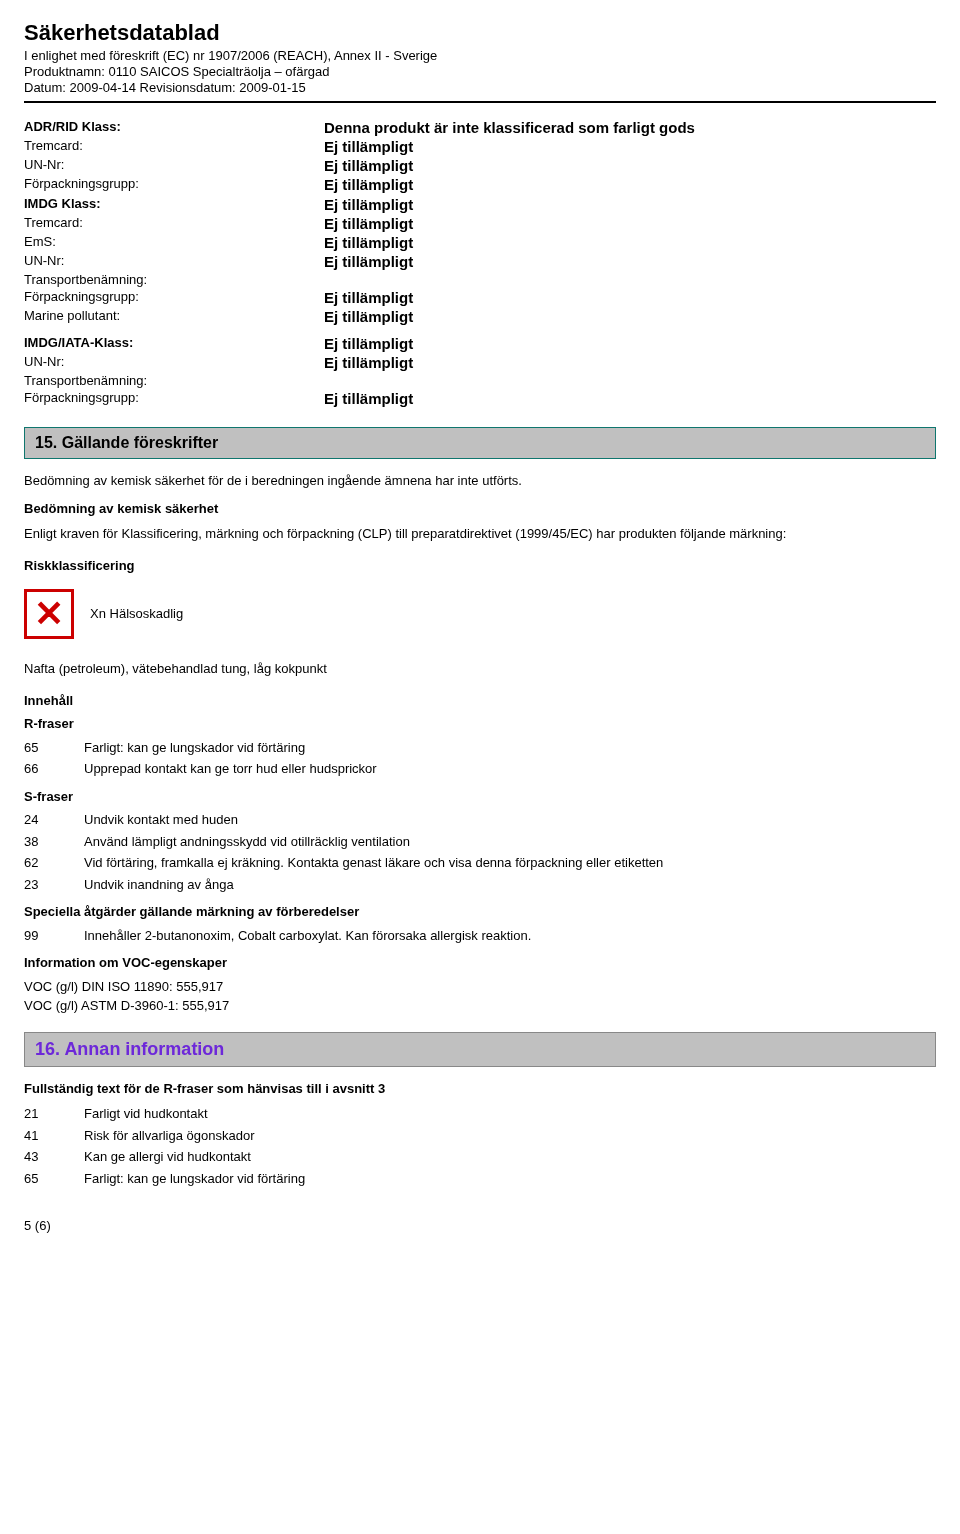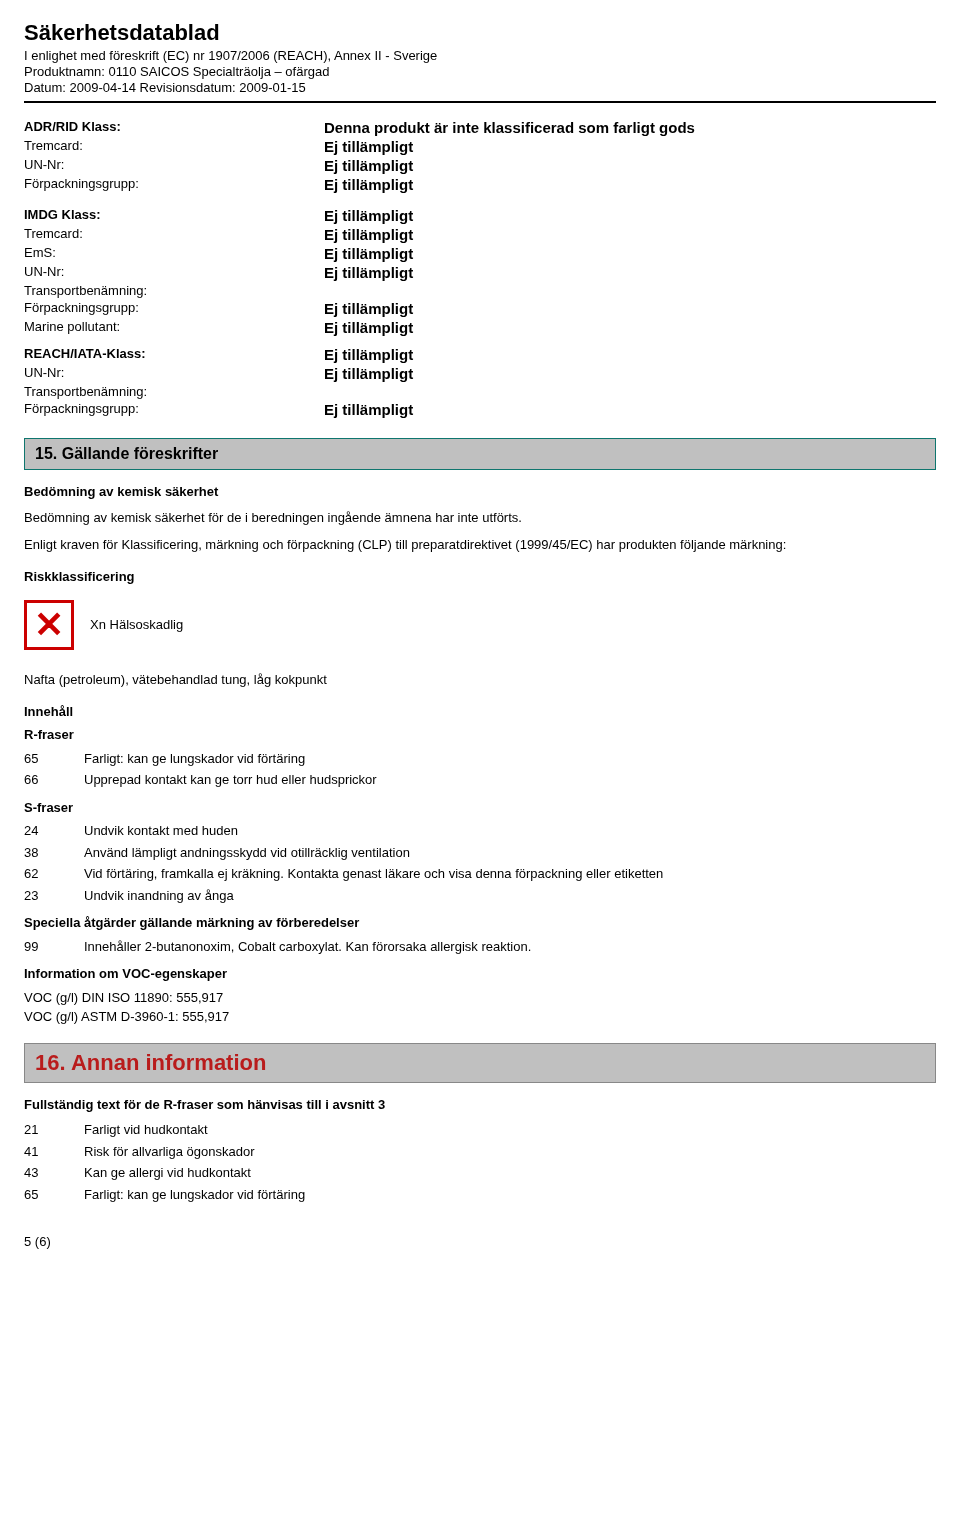--- a/index.html
+++ b/index.html
@@ -112,23 +112,23 @@
     }
 
     .section-16-header {
       background-color: #c0c0c0;
       border: 1px solid #888;
       padding: 6px 10px;
       margin-bottom: 12px;
       margin-top: 16px;
     }
     .section-16-title {
-      font-size: 22px;
-      font-weight: bold;
-      color: #b91c1c;
+      font-size: 18px;
+      font-weight: bold;
+      color: #6d28d9;
     }
   </style>
 </head>
 <body>
 
 <div class="header-section">
   <div class="header-title">Säkerhetsdatablad</div>
   <div class="header-subtitle">I enlighet med föreskrift (EC) nr 1907/2006 (REACH), Annex II - Sverige</div>
   <div class="header-subtitle">Produktnamn: 0110 SAICOS Specialträolja – ofärgad</div>
   <div class="header-subtitle">Datum: 2009-04-14    Revisionsdatum: 2009-01-15</div>
@@ -147,21 +147,21 @@
   </div>
   <div class="transport-row">
     <div class="transport-label">UN-Nr:</div>
     <div class="transport-value">Ej tillämpligt</div>
   </div>
   <div class="transport-row">
     <div class="transport-label">Förpackningsgrupp:</div>
     <div class="transport-value">Ej tillämpligt</div>
   </div>
 
-  <div style="margin-top:14px;">
+  <div style="margin-top:3px;">
     <div class="transport-row">
       <div class="transport-label bold">IMDG Klass:</div>
       <div class="transport-value">Ej tillämpligt</div>
     </div>
     <div class="transport-row">
       <div class="transport-label">Tremcard:</div>
       <div class="transport-value">Ej tillämpligt</div>
     </div>
     <div class="transport-row">
       <div class="transport-label">EmS:</div>
@@ -180,21 +180,21 @@
       <div class="transport-value">Ej tillämpligt</div>
     </div>
     <div class="transport-row">
       <div class="transport-label">Marine pollutant:</div>
       <div class="transport-value">Ej tillämpligt</div>
     </div>
   </div>
 
   <div style="margin-top:10px;">
     <div class="transport-row">
-      <div class="transport-label bold">REACH/IATA-Klass:</div>
+      <div class="transport-label bold">IMDG/IATA-Klass:</div>
       <div class="transport-value">Ej tillämpligt</div>
     </div>
     <div class="transport-row">
       <div class="transport-label">UN-Nr:</div>
       <div class="transport-value">Ej tillämpligt</div>
     </div>
     <div class="transport-row">
       <div class="transport-label">Transportbenämning:</div>
       <div class="transport-value"></div>
     </div>
@@ -206,24 +206,24 @@
 </div>
 
 <div class="section-header">
   <span class="section-header-title">
     <span>15.</span>
     <span>Gällande föreskrifter</span>
   </span>
 </div>
 
 <div class="section-content">
+  <div style="margin-bottom:8px;">Bedömning av kemisk säkerhet för de i beredningen ingående ämnena har inte utförts.</div>
   <div style="margin-bottom:6px;">
     <span class="bold">Bedömning av kemisk säkerhet</span>
   </div>
-  <div style="margin-bottom:8px;">Bedömning av kemisk säkerhet för de i beredningen ingående ämnena har inte utförts.</div>
   <div style="margin-bottom:12px;">Enligt kraven för Klassificering, märkning och förpackning (CLP) till preparatdirektivet (1999/45/EC) har produkten följande märkning:</div>
 
   <div style="margin-bottom:6px;">
     <span class="bold">Riskklassificering</span>
   </div>
 
   <div style="display:flex; align-items:center; gap:16px; margin-bottom:12px;">
     <div class="risk-icon">
       <span class="risk-icon-x">✕</span>
     </div>

